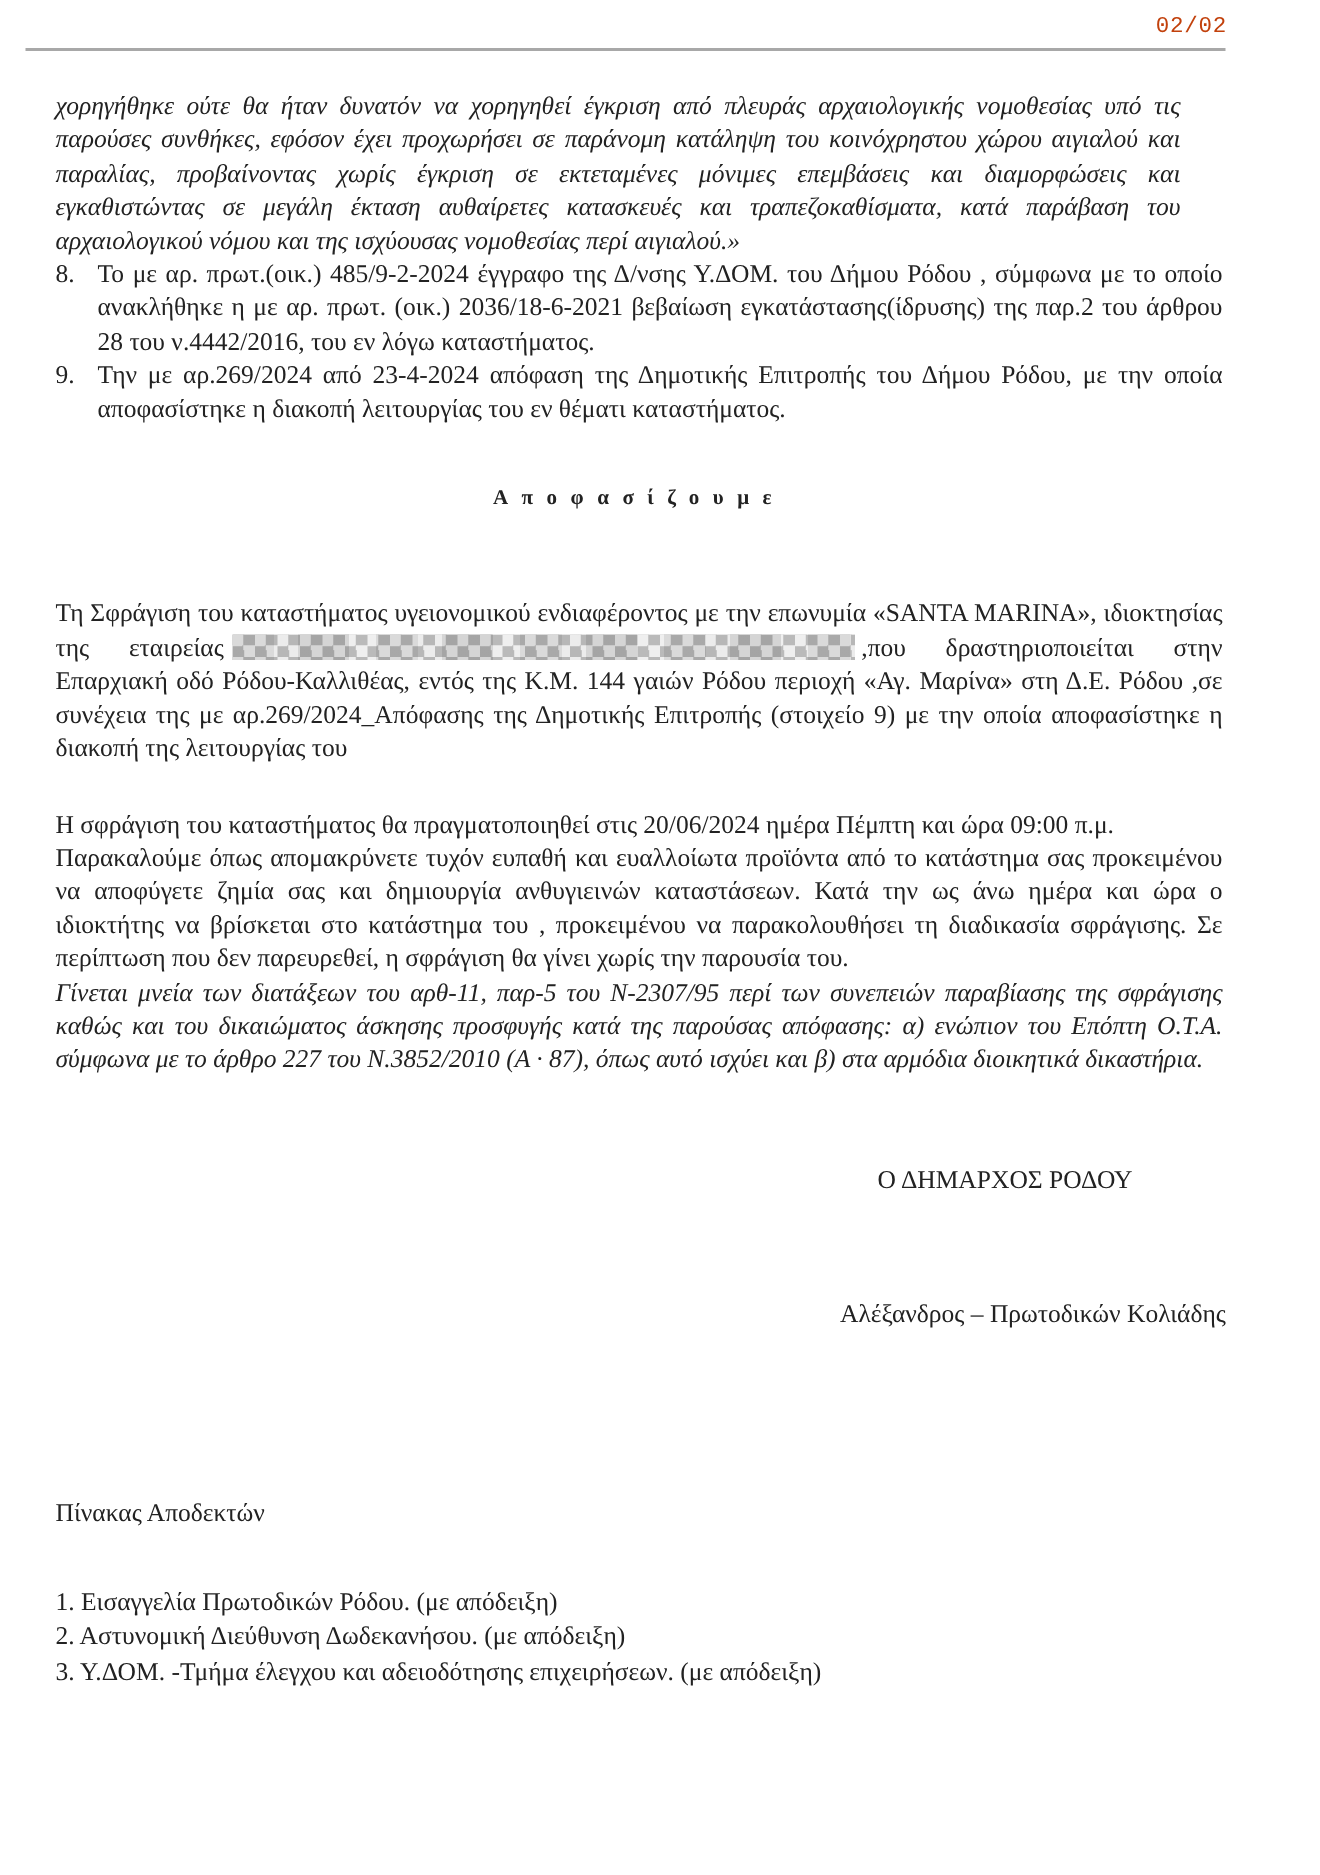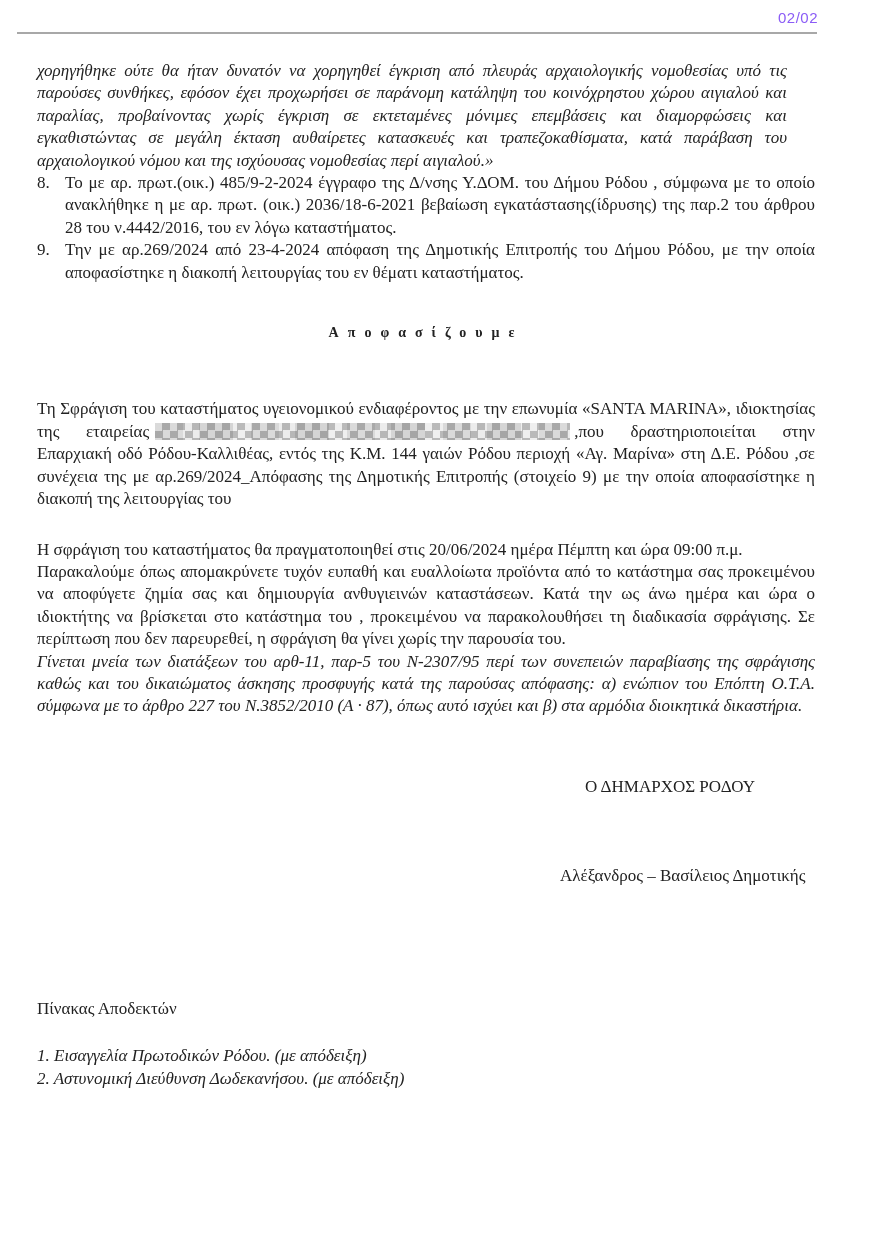--- a/index.html
+++ b/index.html
@@ -12,23 +12,23 @@
     font-family: "Liberation Serif", "DejaVu Serif", serif;
     font-size: 17px;
     line-height: 22.4px;
     overflow: hidden;
     box-sizing: border-box;
   }
   .page-number {
     position: absolute;
     top: 7px;
     right: 62px;
-    font-family: Liberation Sans, sans-serif;
+    font-family: Liberation Mono, monospace;
     font-size: 15px;
-    color: #8b5cf6;
+    color: #c2410c;
     letter-spacing: 0.5px;
     text-align: center;
   }
   .header-rule {
     position: absolute;
     top: 32px;
     left: 17px;
     width: 800px;
     border: none;
     border-top: 2px solid #a8a8a8;
@@ -70,21 +70,21 @@
     background:
       repeating-conic-gradient(rgba(140,140,140,0.55) 0% 25%, rgba(235,235,235,0.45) 0% 50%) 0 0 / 15px 15px,
       repeating-linear-gradient(90deg, #cccccc 0 28px, #ececec 28px 44px, #c3c3c3 44px 78px, #f2f2f2 78px 96px);
   }
   .date-paragraph { margin-top: 28px; }
   .advice-paragraph { text-align: justify; }
   .legal-paragraph { margin-top: 0; font-style: italic; text-align: justify; }
   .sig-title { margin-top: 58px; margin-left: 548px; white-space: nowrap; }
   .sig-name  { margin-top: 67px; margin-left: 523px; white-space: nowrap; }
   .recipients-heading { margin-top: 110px; }
-  .recipients-list { margin-top: 24px; line-height: 23.5px; font-style: italic; }
+  .recipients-list { margin-top: 36px; line-height: 23.5px; }
   b { font-weight: bold; }
 </style>
 </head>
 <body>
 
 <div class="page">
 
   <div class="page-number">02/02</div>
   <hr class="header-rule">
 
@@ -107,23 +107,24 @@
 
     <div class="decision-paragraph"><span>Τη Σφράγιση του καταστήματος  υγειονομικού ενδιαφέροντος με την επωνυμία «SANTA MARINA», ιδιοκτησίας της εταιρείας</span><span class="redacted"></span><span>,που δραστηριοποιείται στην Επαρχιακή οδό Ρόδου-Καλλιθέας, εντός της Κ.Μ. 144 γαιών Ρόδου περιοχή «Αγ. Μαρίνα» στη Δ.Ε. Ρόδου ,σε συνέχεια της με αρ.269/2024_Απόφασης της Δημοτικής Επιτροπής (στοιχείο 9) με την οποία αποφασίστηκε η διακοπή της λειτουργίας του</span></div>
 
     <div class="date-paragraph">Η σφράγιση του καταστήματος θα πραγματοποιηθεί στις 20/06/2024 ημέρα Πέμπτη και ώρα 09:00 π.μ.</div>
 
     <div class="advice-paragraph">Παρακαλούμε όπως απομακρύνετε τυχόν ευπαθή και ευαλλοίωτα προϊόντα από το κατάστημα σας προκειμένου να αποφύγετε ζημία σας και δημιουργία ανθυγιεινών καταστάσεων. Κατά την ως άνω ημέρα και ώρα ο ιδιοκτήτης να βρίσκεται στο κατάστημα του , προκειμένου να παρακολουθήσει τη διαδικασία σφράγισης. Σε περίπτωση που δεν παρευρεθεί, η σφράγιση θα γίνει χωρίς την παρουσία του.</div>
 
     <div class="legal-paragraph">Γίνεται μνεία των διατάξεων του αρθ-11, παρ-5 του Ν-2307/95 περί των συνεπειών παραβίασης της σφράγισης καθώς και του δικαιώματος άσκησης προσφυγής κατά της παρούσας απόφασης: α) ενώπιον του Επόπτη Ο.Τ.Α. σύμφωνα με το άρθρο 227 του Ν.3852/2010 (Α · 87), όπως αυτό ισχύει και β) στα αρμόδια διοικητικά δικαστήρια.</div>
 
     <div class="sig-title">Ο ΔΗΜΑΡΧΟΣ ΡΟΔΟΥ</div>
-    <div class="sig-name">Αλέξανδρος – Βασίλειος Δημοτικής</div>
+    <div class="sig-name">Αλέξανδρος – Πρωτοδικών Κολιάδης</div>
 
     <div class="recipients-heading">Πίνακας Αποδεκτών</div>
 
     <div class="recipients-list">
       <div class="recipient-item"><span>1. Εισαγγελία Πρωτοδικών Ρόδου. (με απόδειξη)</span><b></b></div>
         <div class="recipient-item"><span>2. Αστυνομική Διεύθυνση Δωδεκανήσου. (με απόδειξη)</span><b></b></div>
+        <div class="recipient-item"><span>3. Υ.ΔΟΜ. -Τμήμα έλεγχου και αδειοδότησης επιχειρήσεων. (με απόδειξη)</span><b></b></div>
     </div>
 
   </div>
 </div>
 
 </body></html>

